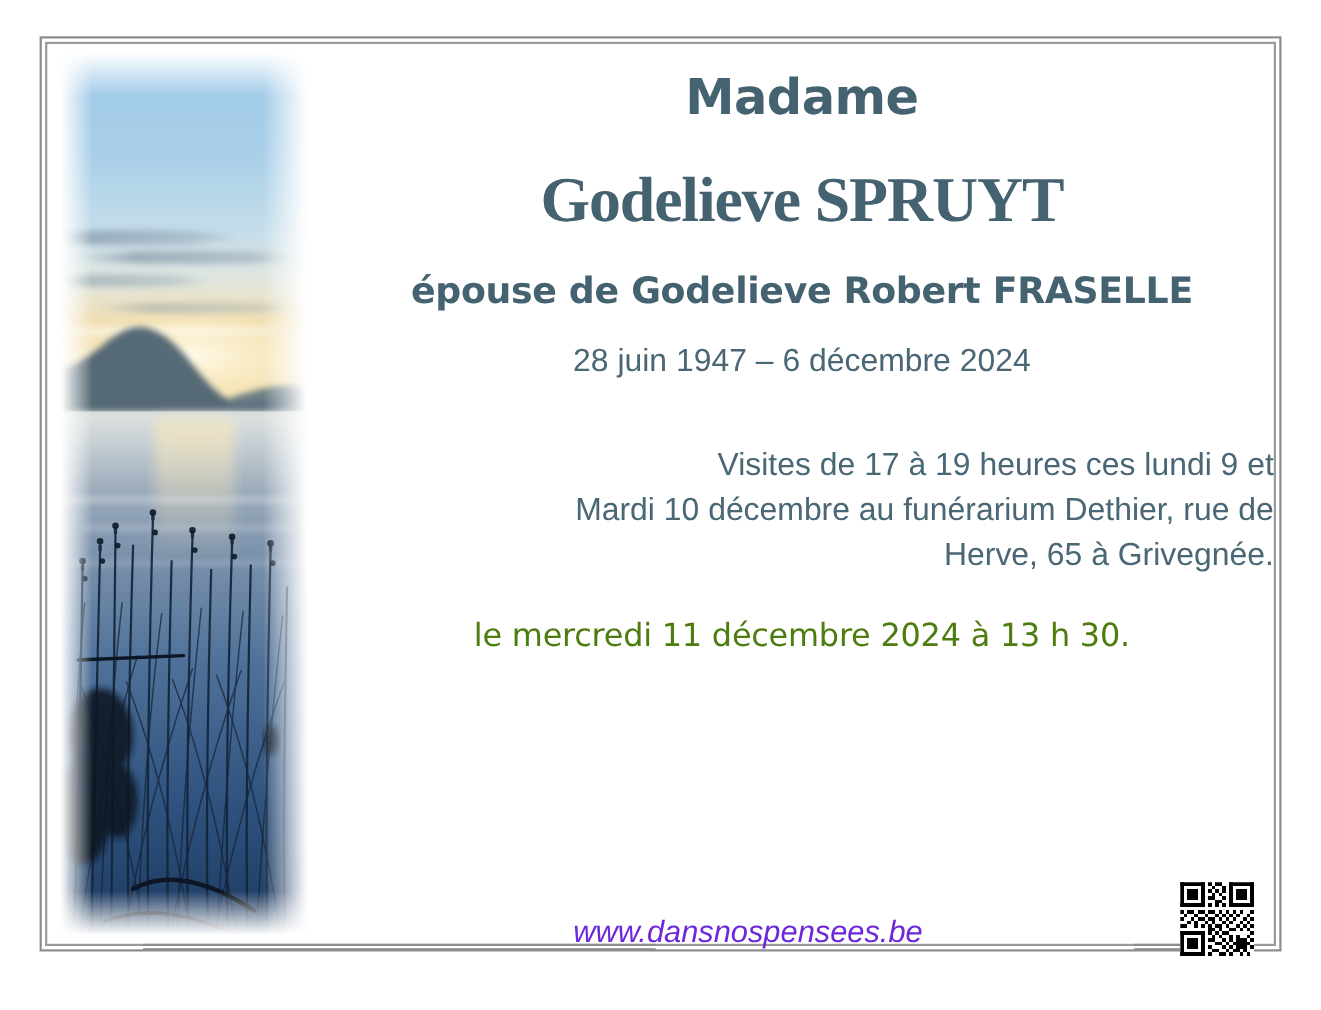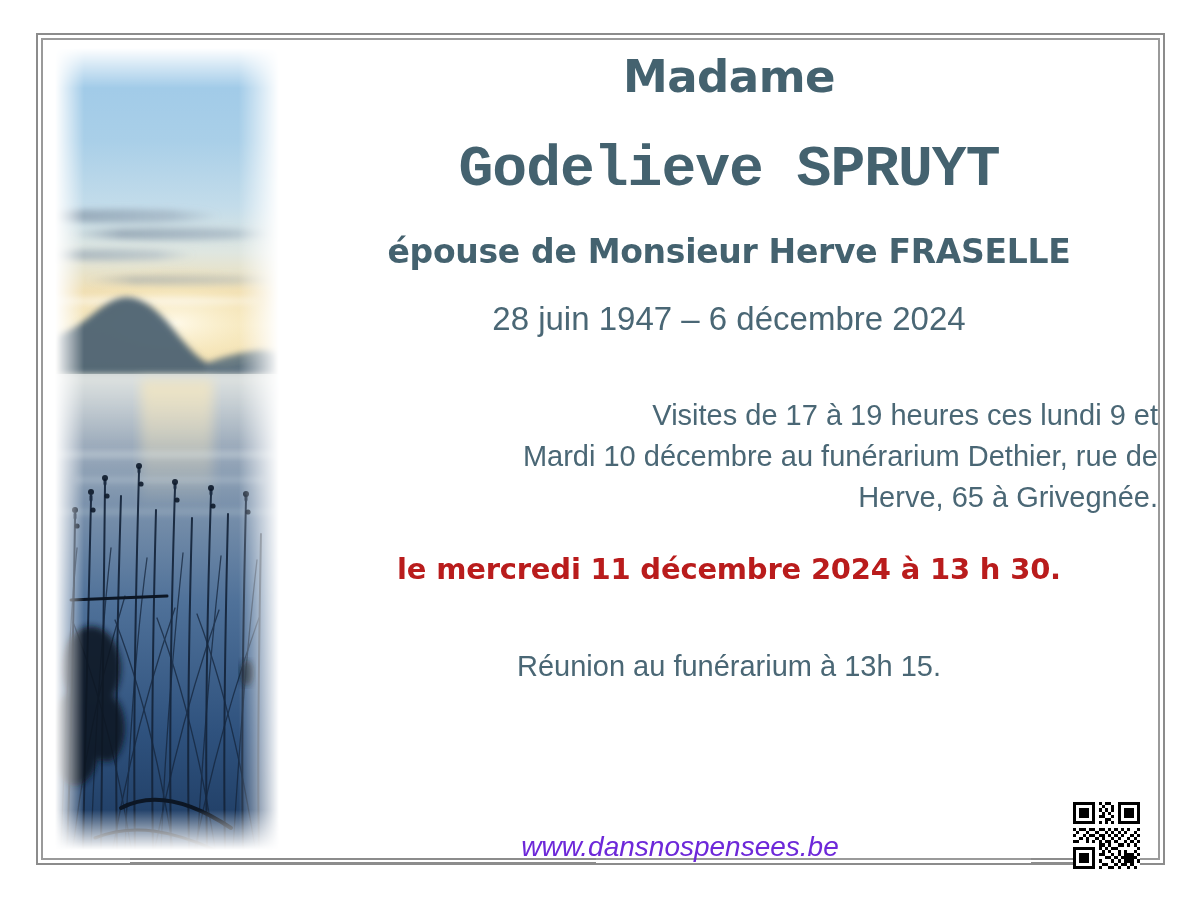--- a/index.html
+++ b/index.html
@@ -71,75 +71,75 @@
       linear-gradient(to right, rgba(0,0,0,0) 0%, #000 13%, #000 82%, rgba(0,0,0,0) 100%),
       linear-gradient(to bottom, rgba(0,0,0,0) 0%, #000 5%, #000 95%, rgba(0,0,0,0) 100%);
     mask-composite: intersect;
   }
   .photo svg { display: block; width: 100%; height: 100%; }
 
   
   .content {
     position: absolute;
     left: 300px;
-    top: 32px;
+    top: 44px;
     width: 858px;
     height: 790px;
     text-align: center;
     color: #456270;
   }
 
   .line-madame {
     font-family: "DejaVu Sans", sans-serif;
     font-weight: bold;
     font-size: 45px;
     letter-spacing: -0.5px;
     line-height: 1;
     margin-top: 22px;
     color: #44626f;
   }
   .line-name {
-    font-family: Liberation Mono, monospace;
+    font-family: Liberation Serif, serif;
     font-weight: bold;
     font-size: 58px;
     letter-spacing: -1px;
     line-height: 1;
     margin-top: 42px;
     color: #44626f;
   }
   .line-spouse {
     font-family: "DejaVu Sans", sans-serif;
     font-weight: bold;
     font-size: 33px;
     letter-spacing: -0.3px;
     line-height: 1;
     margin-top: 36px;
     color: #44626f;
   }
   .line-dates {
-    font-size: 33px;
+    font-size: 29px;
     font-weight: 400;
     line-height: 1;
     margin-top: 34px;
     color: #4a6775;
   }
 
   .para {
     font-size: 29px;
     font-weight: 400;
     line-height: 1.42;
     color: #4a6775;
   }
   .para-visits { margin-top: 60px; text-align: right; }
   .para-service { margin-top: 30px; }
   .para-service .strong {
     font-family: "DejaVu Sans", sans-serif;
-    font-weight: bold;
+    font-weight: normal;
     font-size: 29px;
-    color: #b91c1c;
+    color: #4d7c0f;
     letter-spacing: -0.2px;
   }
   .para-reunion { margin-top: 56px; }
 
   
   .footer-url {
     position: absolute;
     left: 300px;
     top: 833px;
     width: 760px;
@@ -347,31 +347,30 @@
       </svg>
     </div>
   </div>
 
   <div class="content">
 
     <div class="line-madame">Madame</div>
 
     <div class="line-name">Godelieve SPRUYT</div>
 
-    <div class="line-spouse">épouse de Monsieur Herve FRASELLE</div>
+    <div class="line-spouse">épouse de Godelieve Robert FRASELLE</div>
 
     <div class="line-dates">28 juin 1947 – 6 décembre 2024</div>
 
     <div class="para para-visits">Visites de 17 à 19 heures ces lundi 9 et<br>Mardi 10 décembre au funérarium Dethier, rue de<br>Herve, 65 à Grivegnée.</div>
 
     <div class="para para-service">
       <span class="strong">le mercredi 11 décembre 2024 à 13 h 30.</span>
     </div>
 
-    <div class="para para-reunion">Réunion au funérarium à 13h 15.</div>
   </div>
 
   <div class="rule rule-left"></div>
   <div class="rule rule-right"></div>
 
   <div class="footer-url">www.dansnospensees.be</div>
 
   <div class="qr">
     <svg viewBox="0 0 21 21" shape-rendering="crispEdges" aria-hidden="true">
       <rect width="21" height="21" fill="#ffffff"></rect>

